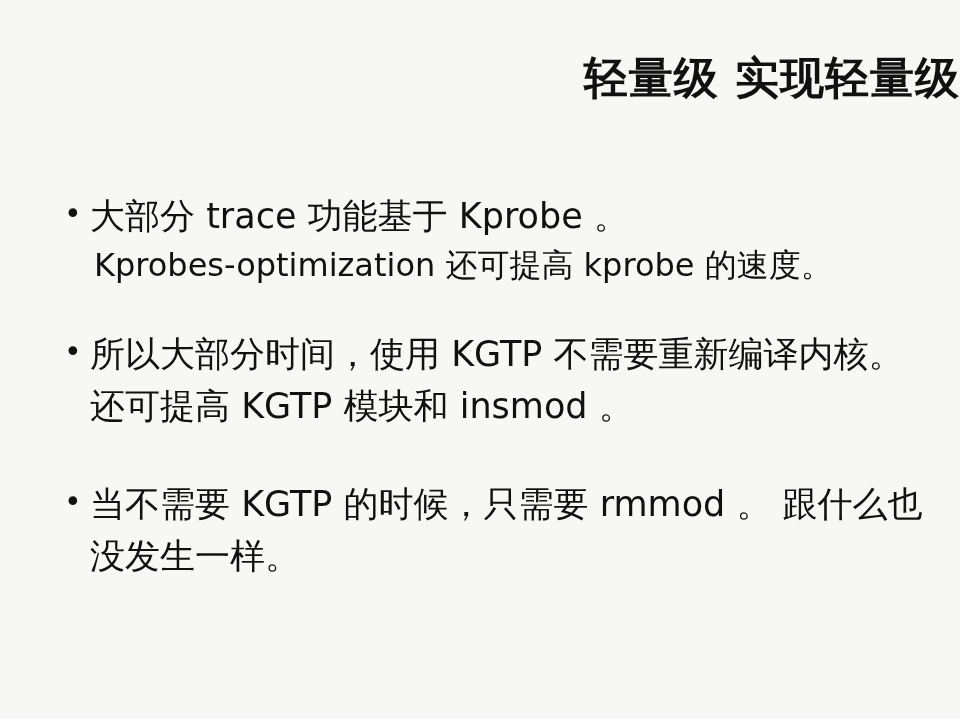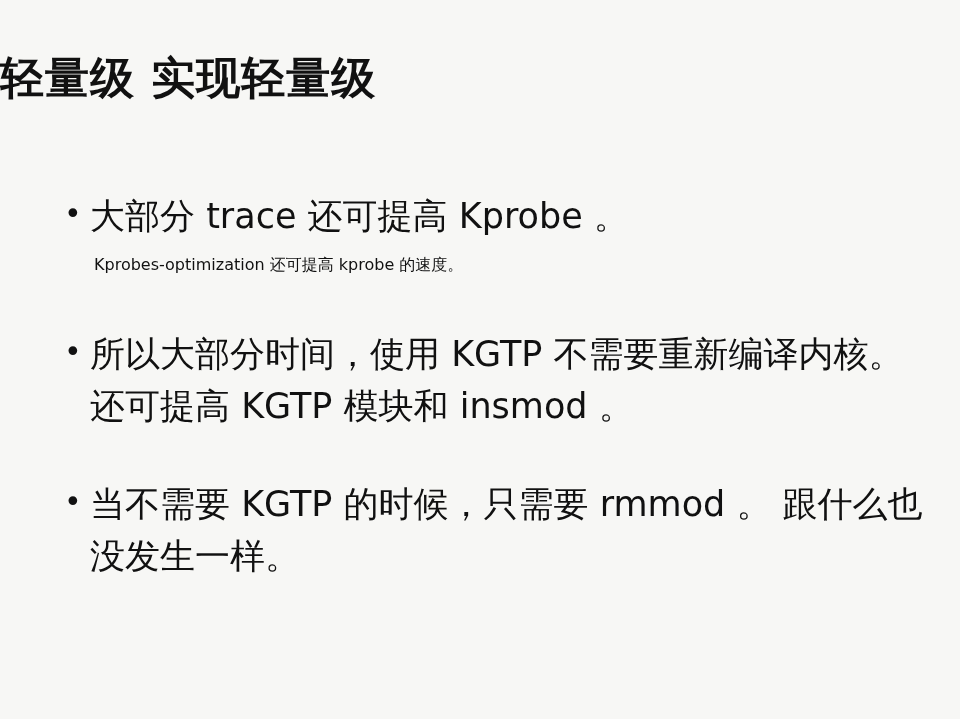--- a/index.html
+++ b/index.html
@@ -18,21 +18,21 @@
     width: 960px;
     height: 719px;
     background: #f7f7f5;
     box-sizing: border-box;
   }
   .slide-title {
     position: absolute;
     top: 52px;
     left: 0;
     width: 960px;
-    text-align: left;
+    text-align: right;
     font-size: 44px;
     font-weight: 700;
     color: #111111;
     letter-spacing: 1px;
     line-height: 1.2;
   }
   .body-area {
     position: absolute;
     top: 190px;
     left: 52px;
@@ -55,39 +55,39 @@
   }
   .bullet-text {
     flex: 1 1 auto;
     font-size: 35px;
     line-height: 52px;
     color: #111111;
     font-weight: 400;
   }
   .sub-text {
     margin: 6px 0 0 42px;
-    font-size: 16px;
+    font-size: 32px;
     line-height: 34px;
     color: #111111;
   }
   .block-gap-1 { height: 46px; }
   .block-gap-2 { height: 42px; }
 </style>
 </head>
 <body>
 
 <div class="slide">
 
   <div class="slide-title">轻量级 实现轻量级</div>
 
   <div class="body-area">
 
     <div class="bullet">
       <div class="bullet-marker">•</div>
-      <div class="bullet-text">大部分 trace 还可提高 Kprobe 。</div>
+      <div class="bullet-text">大部分 trace 功能基于 Kprobe 。</div>
     </div>
     <div class="sub-text">Kprobes-optimization 还可提高 kprobe 的速度。</div>
 
     <div class="block-gap-1"></div>
 
     <div class="bullet">
       <div class="bullet-marker">•</div>
       <div class="bullet-text">所以大部分时间，使用 KGTP 不需要重新编译内核。还可提高 KGTP 模块和 insmod 。</div>
     </div>
 

